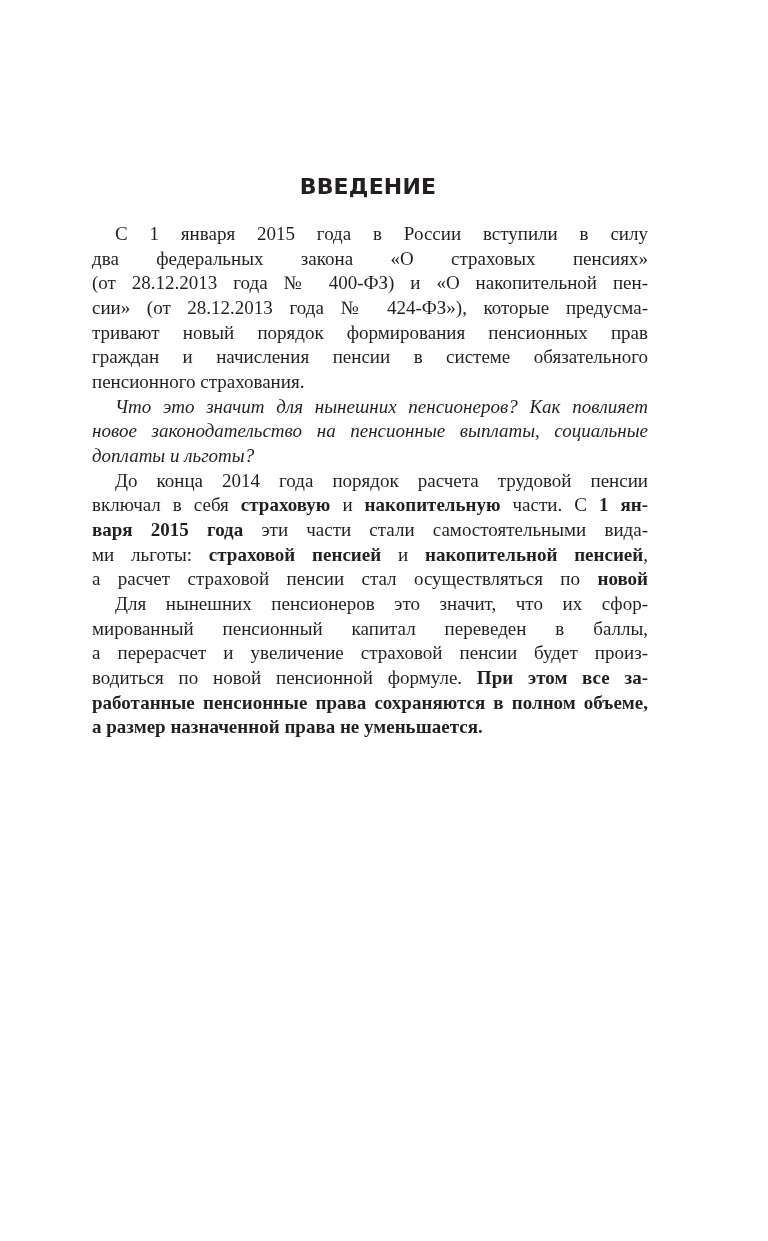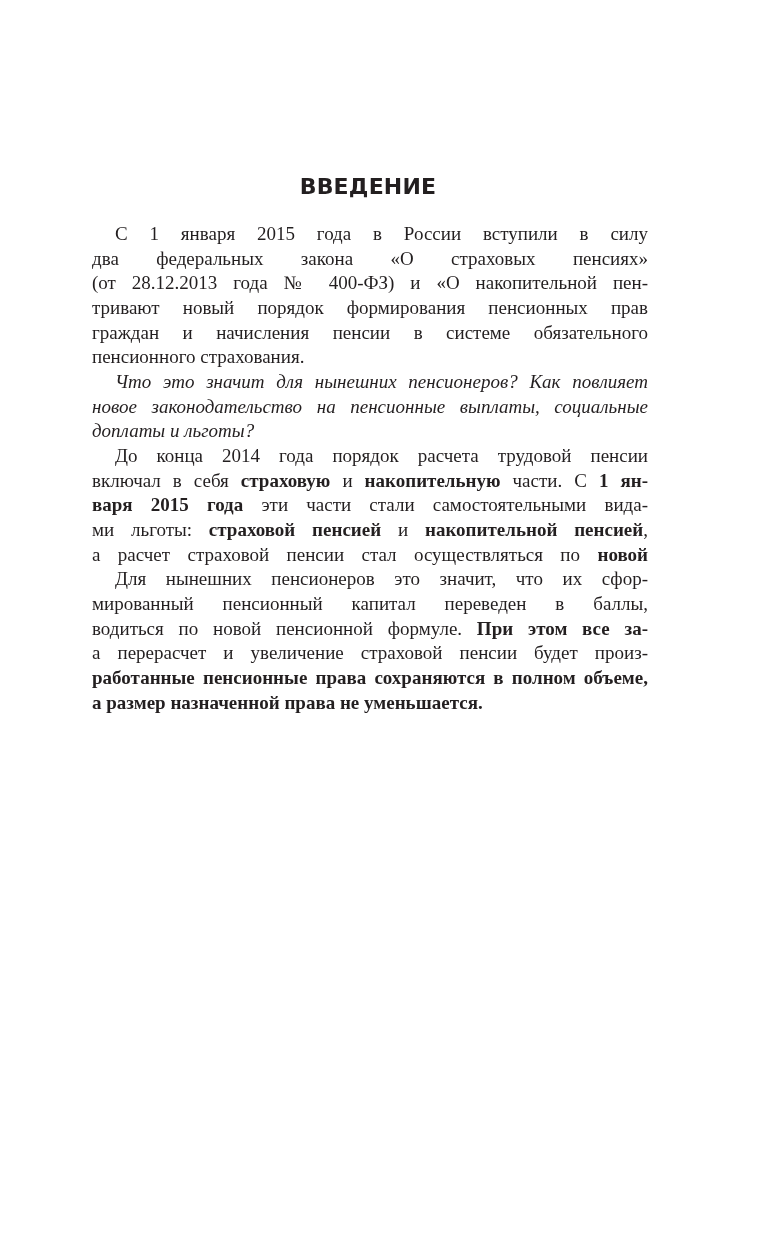--- a/index.html
+++ b/index.html
@@ -70,20 +70,21 @@
 <div class="page">
 
   <div class="heading">ВВЕДЕНИЕ</div>
 
   <div class="body-text">
 
     <div>
       <span class="line indent">С 1 января 2015 года в России вступили в силу</span>
       <span class="line">два федеральных закона «О страховых пенсиях»</span>
       <span class="line">(от 28.12.2013 года № 400-ФЗ) и «О накопительной пен-</span>
+      <span class="line">сии» (от 28.12.2013 года № 424-ФЗ»), которые предусма-</span>
       <span class="line">тривают новый порядок формирования пенсионных прав</span>
       <span class="line">граждан и начисления пенсии в системе обязательного</span>
       <span class="line last">пенсионного страхования.</span>
     </div>
 
     <div>
       <span class="line indent italic-line">Что это значит для нынешних пенсионеров? Как повлияет</span>
       <span class="line italic-line">новое законодательство на пенсионные выплаты, социальные</span>
       <span class="line last italic-line">доплаты и льготы?</span>
     </div>
@@ -92,20 +93,20 @@
       <span class="line indent">До конца 2014 года порядок расчета трудовой пенсии</span>
       <span class="line"><span>включал в себя </span><span class="bi">страховую</span><span> и </span><span class="bi">накопительную</span><span> части. С </span><span class="b">1 ян-</span></span>
       <span class="line"><span class="b">варя 2015 года</span><span> эти части стали самостоятельными вида-</span></span>
       <span class="line"><span>ми льготы: </span><span class="bi">страховой пенсией</span><span> и </span><span class="bi">накопительной пенсией</span><span>,</span></span>
       <span class="line"><span>а расчет страховой пенсии стал осуществляться по </span><span class="bi">новой</span></span>
     </div>
 
     <div>
       <span class="line indent">Для нынешних пенсионеров это значит, что их сфор-</span>
       <span class="line">мированный пенсионный капитал переведен в баллы,</span>
+      <span class="line">а перерасчет и увеличение страховой пенсии будет произ-</span>
       <span class="line"><span>водиться по новой пенсионной формуле. </span><span class="bi">При этом все за-</span></span>
-      <span class="line">а перерасчет и увеличение страховой пенсии будет произ-</span>
       <span class="line bi-line">работанные пенсионные права сохраняются в полном объеме,</span>
       <span class="line last bi-line">а размер назначенной права не уменьшается.</span>
     </div>
 
   </div>
 </div>
 
 </body></html>

